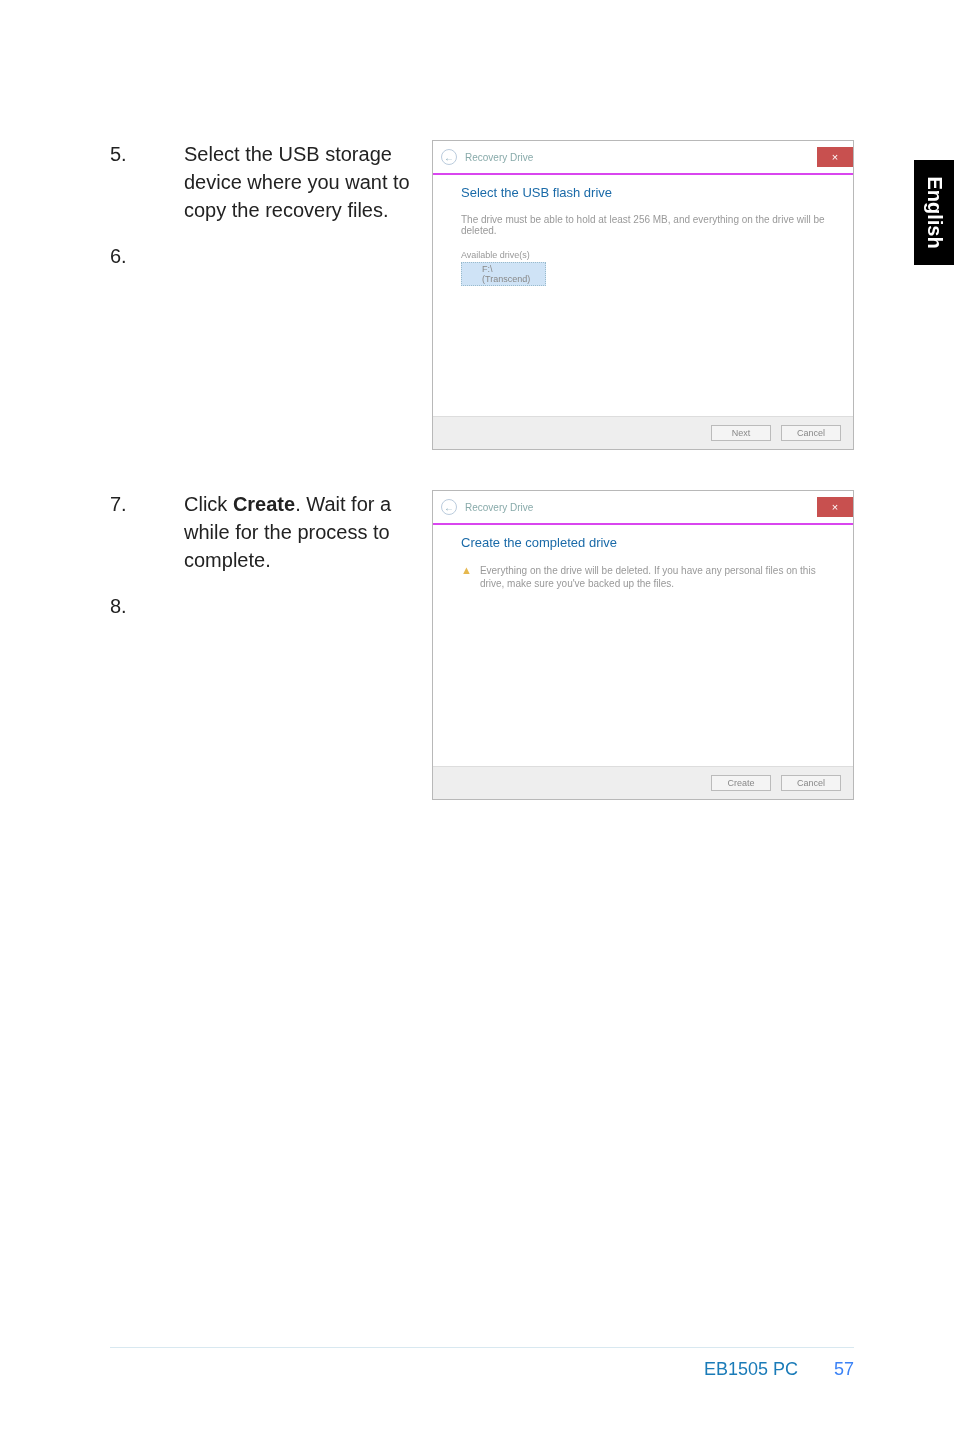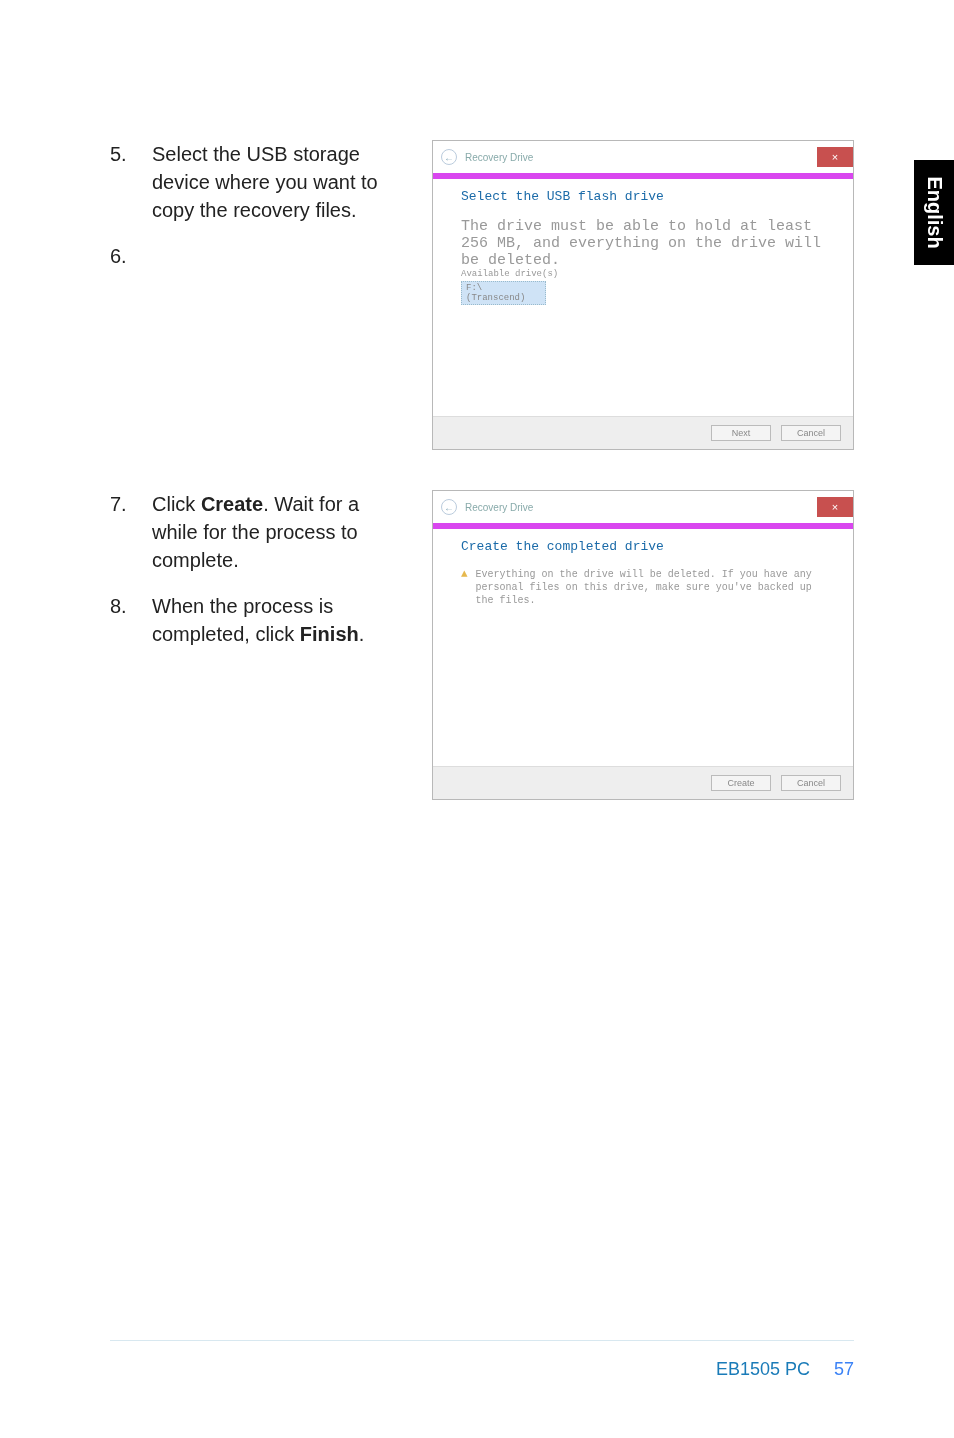--- a/index.html
+++ b/index.html
@@ -44,21 +44,21 @@
   
   .step {
     display: flex;
     gap: 18px;
     font-size: 20px;
     line-height: 1.4;
     color: #222;
     margin-bottom: 18px;
   }
   .step .num { flex: 0 0 24px; text-align: left; }
-  .step .txt { flex: 1; }
+  .step .txt { flex: 1; margin-left: 32px; }
   
   .bold { font-weight: bold; }
   
   .dialog {
     flex: 1;
     border: 1px solid #b8b8b8;
     background: #f6f6f6;
     height: 310px;
     display: flex;
     flex-direction: column;
@@ -81,32 +81,31 @@
   .close-btn {
     width: 36px; height: 20px; background: #c8504f; color: #fff;
     display: flex; align-items: center; justify-content: center;
     font-size: 11px;
   }
   .dialog-body {
     flex: 1;
     background: #fff;
     margin: 0;
     padding: 10px 28px 10px 28px;
-    border-top: 6px solid #d946ef;
-    font-family: Liberation Mono, monospace;
+    border-top: 2px solid #d946ef;
   }
   .dialog-title { color: #1a6aa8; font-size: 13px; margin-bottom: 14px; }
-  .hint { color: #999; font-size: 15px; }
+  .hint { color: #999; font-size: 10px; margin-bottom: 14px; }
   .avail-label { color: #999; font-size: 9px; }
   .drive-item {
     background: #cfe3f6;
     border: 1px dotted #9bc;
     color: #888;
     font-size: 9px;
-    padding: 1px 4px;
+    padding: 1px 20px;
     width: 85px;
     margin-top: 2px;
   }
   .warn-row { display: flex; gap: 8px; align-items: flex-start; }
   .warn-icon { color: #e6b84e; font-size: 11px; }
   .warn-text { color: #999; font-size: 10px; line-height: 1.3; }
   .button-row {
     display: flex;
     justify-content: flex-end;
     gap: 10px;
@@ -123,24 +122,24 @@
     min-width: 60px;
     text-align: center;
   }
   
   .footer {
     position: absolute;
     left: 110px;
     right: 100px;
     bottom: 58px;
     border-top: 1px solid #d8e8f0;
-    padding-top: 18px;
+    padding-top: 11px;
     display: flex;
     justify-content: flex-end;
-    gap: 24px;
+    gap: 36px;
     font-size: 18px;
   }
   .footer .model { color: #1a7bb8; }
   .footer .pagenum { color: #3b82f6; }
 </style>
 </head>
 <body>
 
 <div class="page">
 
@@ -183,23 +182,20 @@
   <div class="row">
     <div class="steps">
       <div class="step">
         <div class="num">7.</div>
         <div class="txt">
           <span>Click </span><span class="bold">Create</span><span>. Wait for a while for the process to complete.</span>
         </div>
       </div>
       <div class="step">
         <div class="num">8.</div>
-        <div class="txt">
-          <span>When the process is completed, click </span><span class="bold">Finish</span><span>.</span>
-        </div>
       </div>
     </div>
 
     <div class="dialog">
       <div class="titlebar">
         <div class="left">
           <div class="back-arrow">←</div>
           <span>Recovery Drive</span>
         </div>
         <div class="close-btn">×</div>

